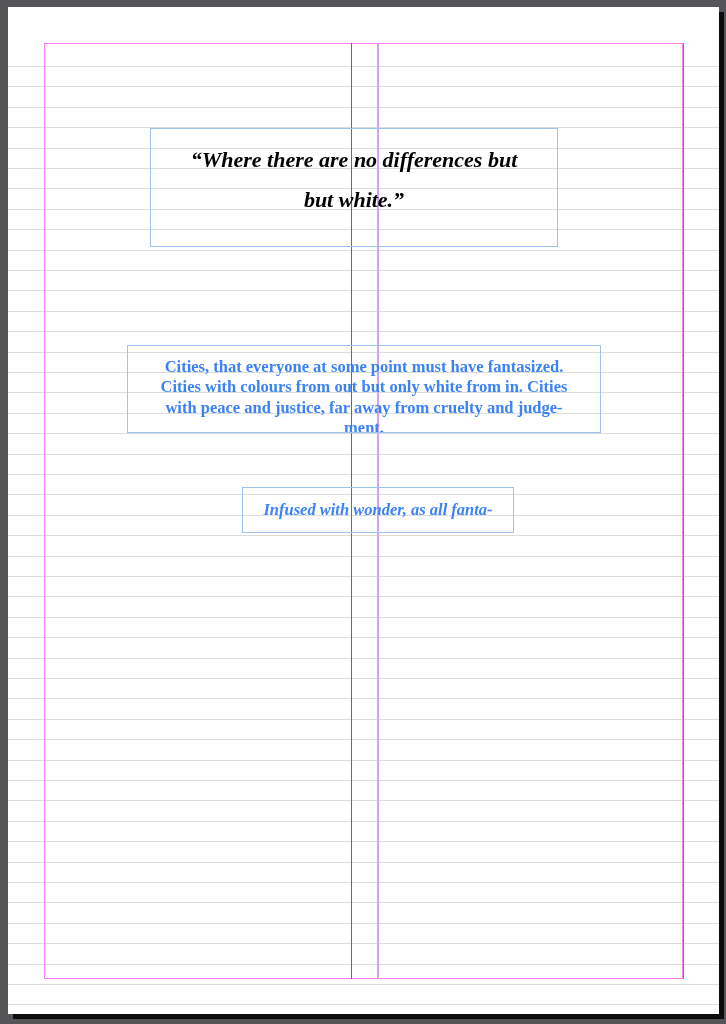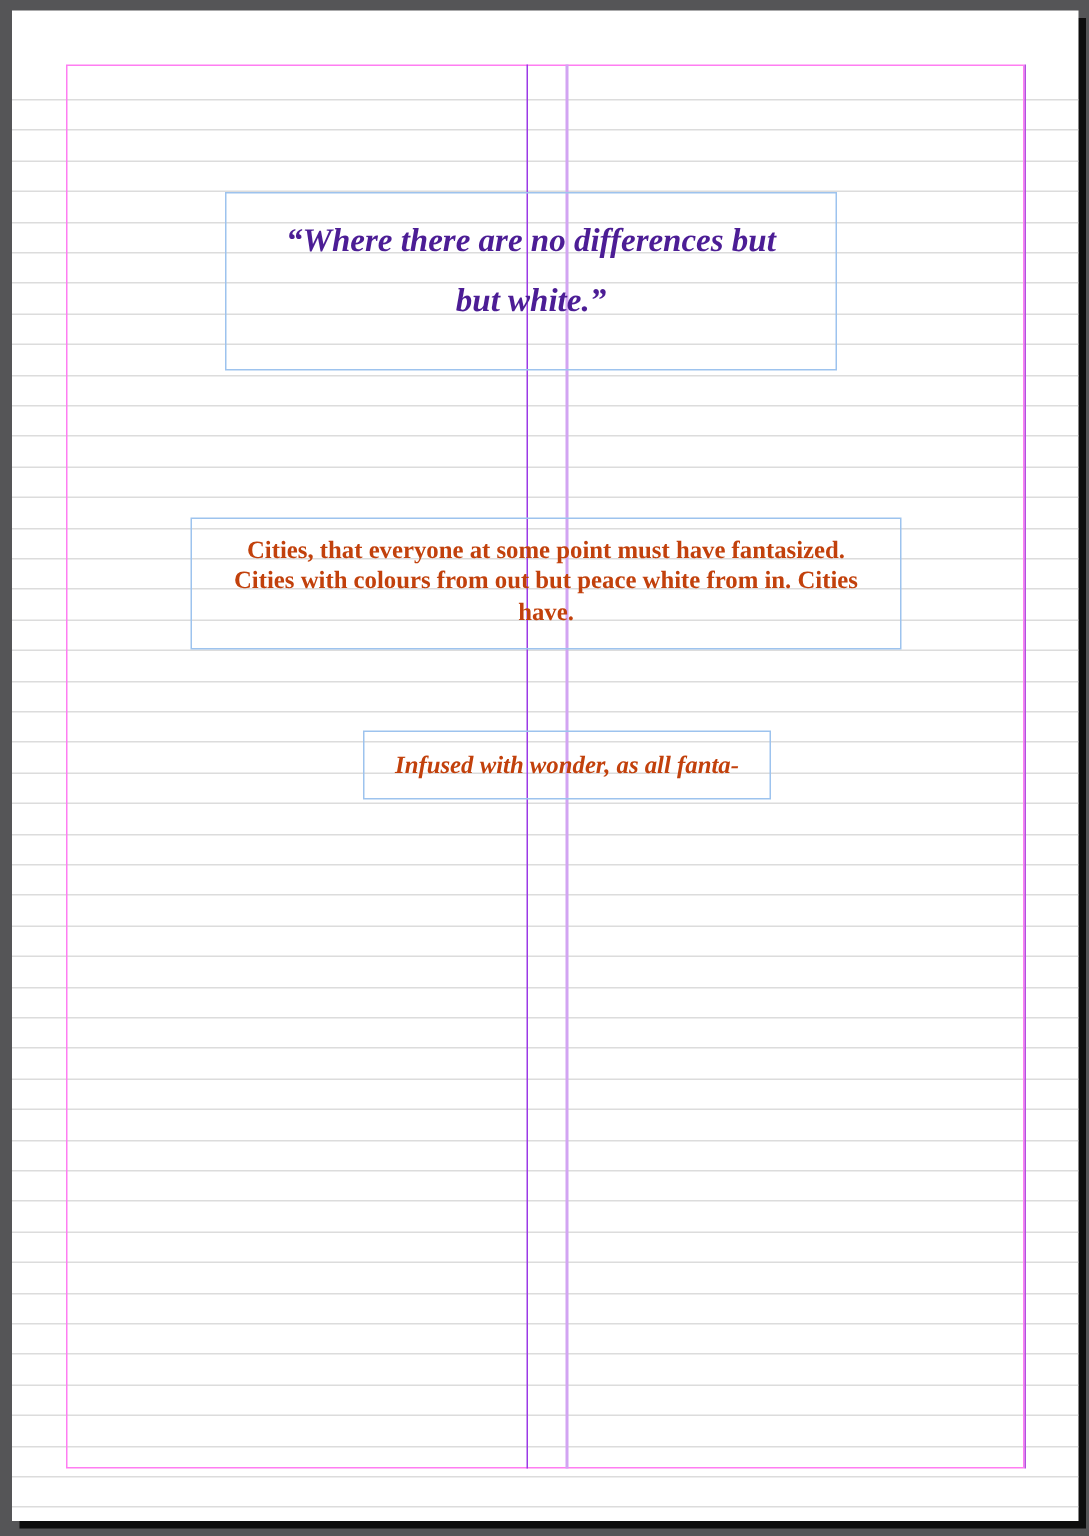--- a/index.html
+++ b/index.html
@@ -83,29 +83,29 @@
   .frame-text {
     width: 100%;
     text-align: center;
     white-space: nowrap;
   }
   #frame-quote .frame-text {
     font-style: italic;
     font-weight: bold;
     font-size: 22px;
     line-height: 40.8px;
-    color: #4c1d95;
+    color: #000000;
     padding-top: 11px;
   }
   #frame-body .frame-text,
   #frame-caption .frame-text {
     font-weight: bold;
     font-size: 16.5px;
     line-height: 20.4px;
-    color: #c2410c;
+    color: #3b82f6;
     padding-top: 11.5px;
   }
   .text-line { width: 100%; }
 </style>
 </head>
 <body>
 
 <div class="workspace">
   <div class="page">
 
@@ -170,22 +170,23 @@
     <div class="frame" id="frame-quote">
       <div class="frame-text">
           <div class="text-line">“Where there are no differences but</div>
           <div class="text-line">but white.”</div>
         </div>
     </div>
 
     <div class="frame" id="frame-body">
       <div class="frame-text">
           <div class="text-line">Cities, that everyone at some point must have fantasized.</div>
-          <div class="text-line">Cities with colours from out but peace white from in. Cities</div>
-          <div class="text-line">have.</div>
+          <div class="text-line">Cities with colours from out but only white from in. Cities</div>
+          <div class="text-line">with peace and justice, far away from cruelty and judge-</div>
+          <div class="text-line">ment.</div>
         </div>
     </div>
 
     <div class="frame" id="frame-caption">
       <div class="frame-text">
           <div class="text-line">Infused with wonder, as all fanta-</div>
         </div>
     </div>
 
   </div>

